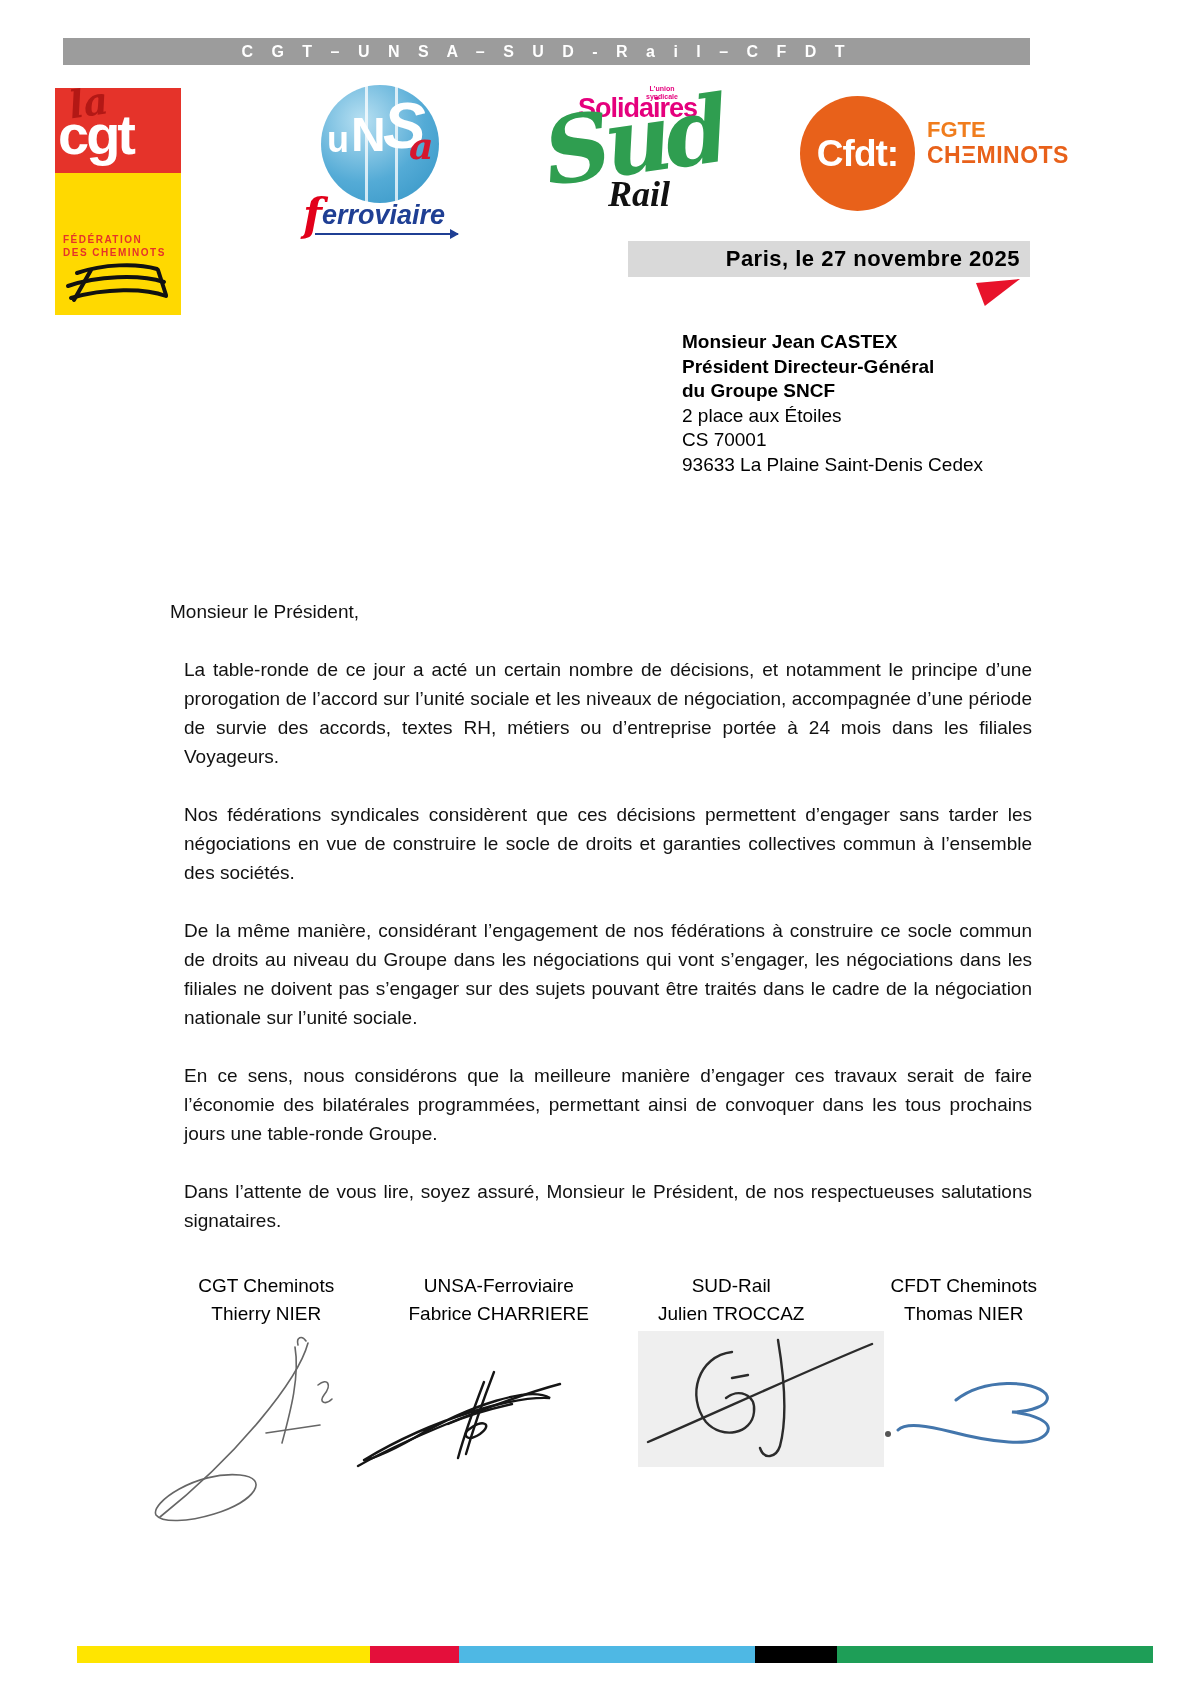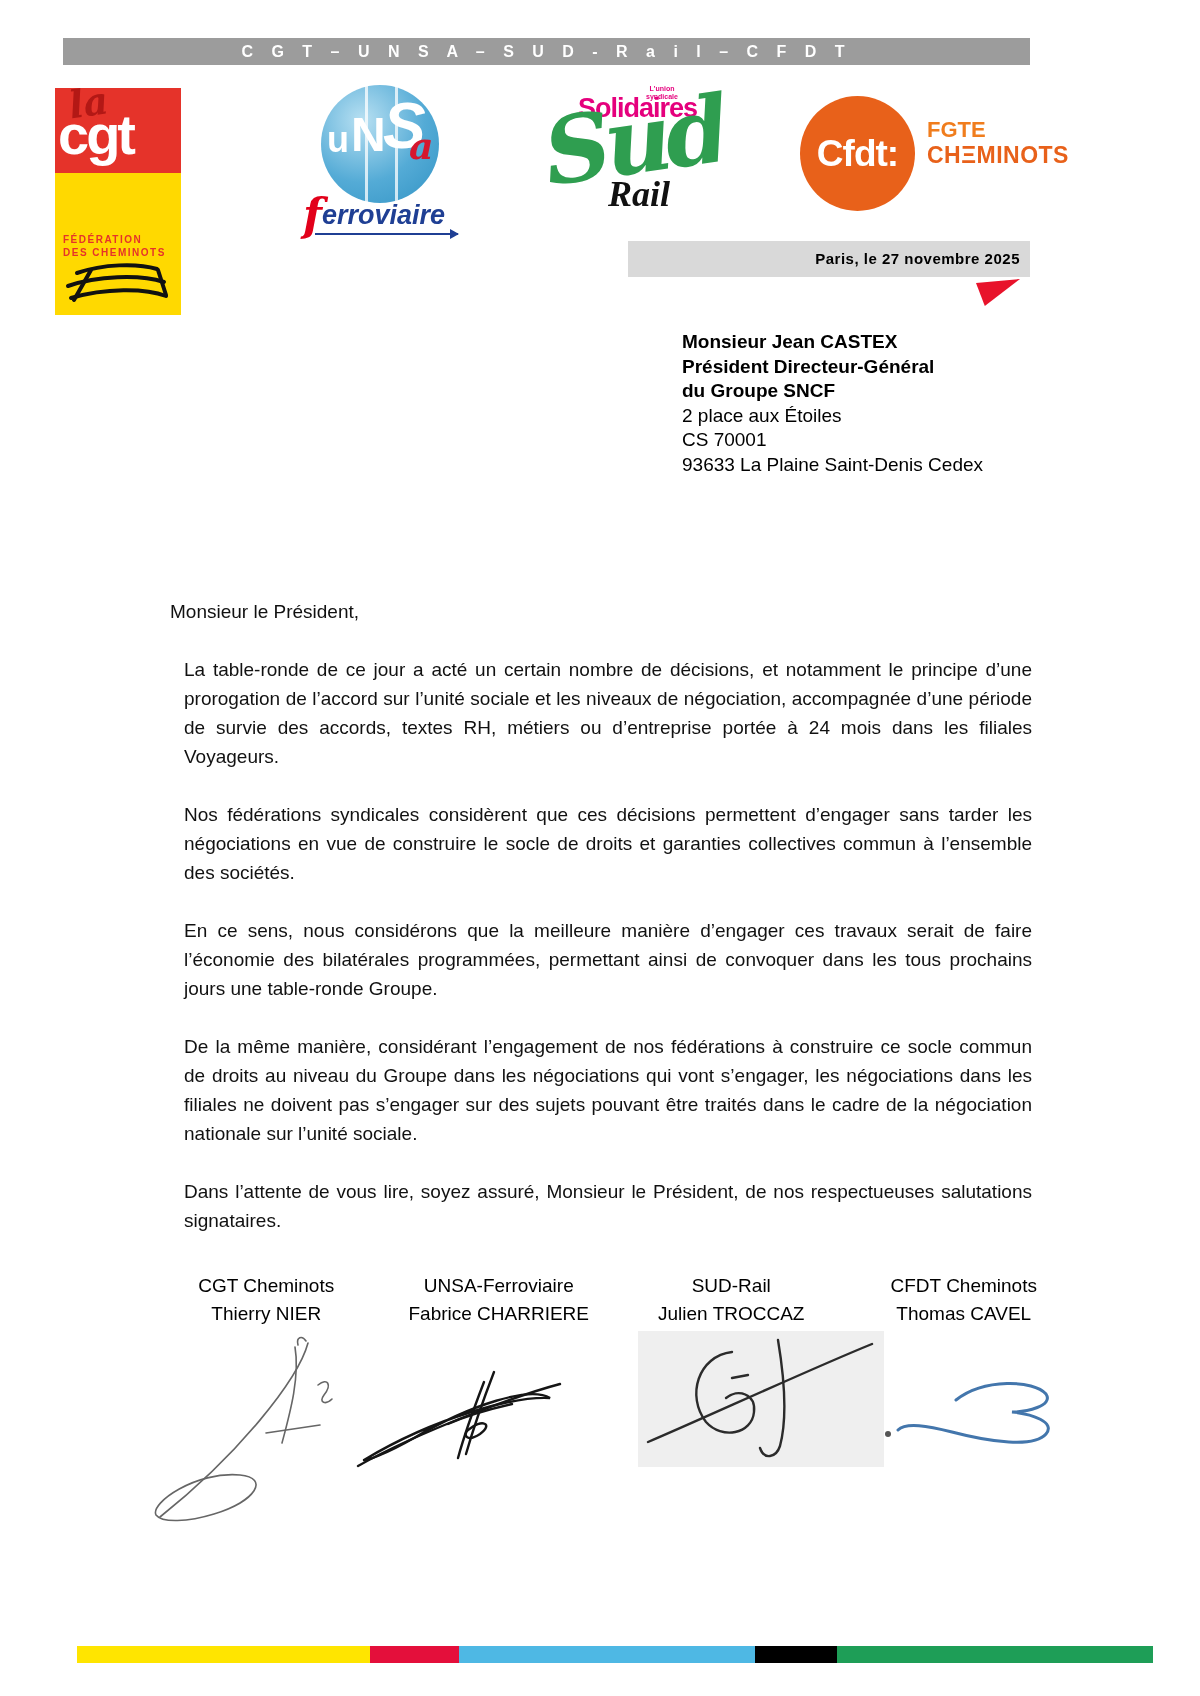--- a/index.html
+++ b/index.html
@@ -60,21 +60,21 @@
   .cfdt-circle { position:absolute; left:18px; top:3px; width:115px; height:115px; border-radius:50%;
                  background:#e8611a; color:#fff; text-align:center; line-height:115px;
                  font-size:37px; font-weight:900; letter-spacing:-1px; }
   .cfdt-fgte { position:absolute; left:145px; top:24px; color:#f07d1d; font-size:22px; font-weight:bold; }
   .cfdt-chem { position:absolute; left:145px; top:49px; color:#e8611a; font-size:23px;
                font-weight:900; letter-spacing:.5px; }
 
   
   .datebox { position:absolute; left:628px; top:241px; width:402px; height:36px; background:#d9d9d9;
              text-align:right; line-height:36px; padding-right:10px; font-weight:bold;
-             font-size:15px; letter-spacing:.5px; color:#000; }
+             font-size:22px; letter-spacing:.5px; color:#000; }
   .triangle { position:absolute; left:976px; top:279px; width:44px; height:27px; background:#e8132b;
               clip-path:polygon(0 15%, 100% 0, 20% 100%); }
 
   
   .recipient { position:absolute; left:682px; top:330px; font-size:19px; line-height:24.5px; color:#000; }
   .recipient .b { font-weight:bold; }
 
   
   .body-text { position:absolute; left:170px; top:597px; width:862px; font-size:19px;
                line-height:29px; text-align:justify; color:#111; }
@@ -165,41 +165,41 @@
     <div class="b">du Groupe SNCF</div>
     <div>2 place aux Étoiles</div>
     <div>CS 70001</div>
     <div>93633 La Plaine Saint-Denis Cedex</div>
   </div>
 
   <div class="body-text">
     <div class="salutation">Monsieur le Président,</div>
     <p>La table-ronde de ce jour a acté un certain nombre de décisions, et notamment le principe d’une prorogation de l’accord sur l’unité sociale et les niveaux de négociation, accompagnée d’une période de survie des accords, textes RH, métiers ou d’entreprise portée à 24 mois dans les filiales Voyageurs.</p>
     <p>Nos fédérations syndicales considèrent que ces décisions permettent d’engager sans tarder les négociations en vue de construire le socle de droits et garanties collectives commun à l’ensemble des sociétés.</p>
+    <p>De la même manière, considérant l’engagement de nos fédérations à construire ce socle commun de droits au niveau du Groupe dans les négociations qui vont s’engager, les négociations dans les filiales ne doivent pas s’engager sur des sujets pouvant être traités dans le cadre de la négociation nationale sur l’unité sociale.</p>
     <p>En ce sens, nous considérons que la meilleure manière d’engager ces travaux serait de faire l’économie des bilatérales programmées, permettant ainsi de convoquer dans les tous prochains jours une table-ronde Groupe.</p>
-    <p>De la même manière, considérant l’engagement de nos fédérations à construire ce socle commun de droits au niveau du Groupe dans les négociations qui vont s’engager, les négociations dans les filiales ne doivent pas s’engager sur des sujets pouvant être traités dans le cadre de la négociation nationale sur l’unité sociale.</p>
     <p>Dans l’attente de vous lire, soyez assuré, Monsieur le Président, de nos respectueuses salutations signataires.</p>
   </div>
 
   <div class="sig-row">
     <div class="sig-col">
       <div>CGT Cheminots</div>
       <div>Thierry NIER</div>
     </div>
     <div class="sig-col">
       <div>UNSA-Ferroviaire</div>
       <div>Fabrice CHARRIERE</div>
     </div>
     <div class="sig-col">
       <div>SUD-Rail</div>
       <div>Julien TROCCAZ</div>
     </div>
     <div class="sig-col">
       <div>CFDT Cheminots</div>
-      <div>Thomas CAVEL</div>
+      <div>Thomas NIER</div>
     </div>
   </div>
 
   <div class="sig-panel"></div>
 
   <div class="sig" style="left:148px; top:1335px;">
     <svg width="215" height="190" viewBox="0 0 215 190">
       <g fill="none" stroke="#666" stroke-width="1.6" stroke-linecap="round">
         <path d="M160,8 C150,45 90,120 12,182"></path>
         <path d="M8,180 C2,168 48,136 92,140 C122,143 108,166 66,179 C40,187 14,188 8,180"></path>

